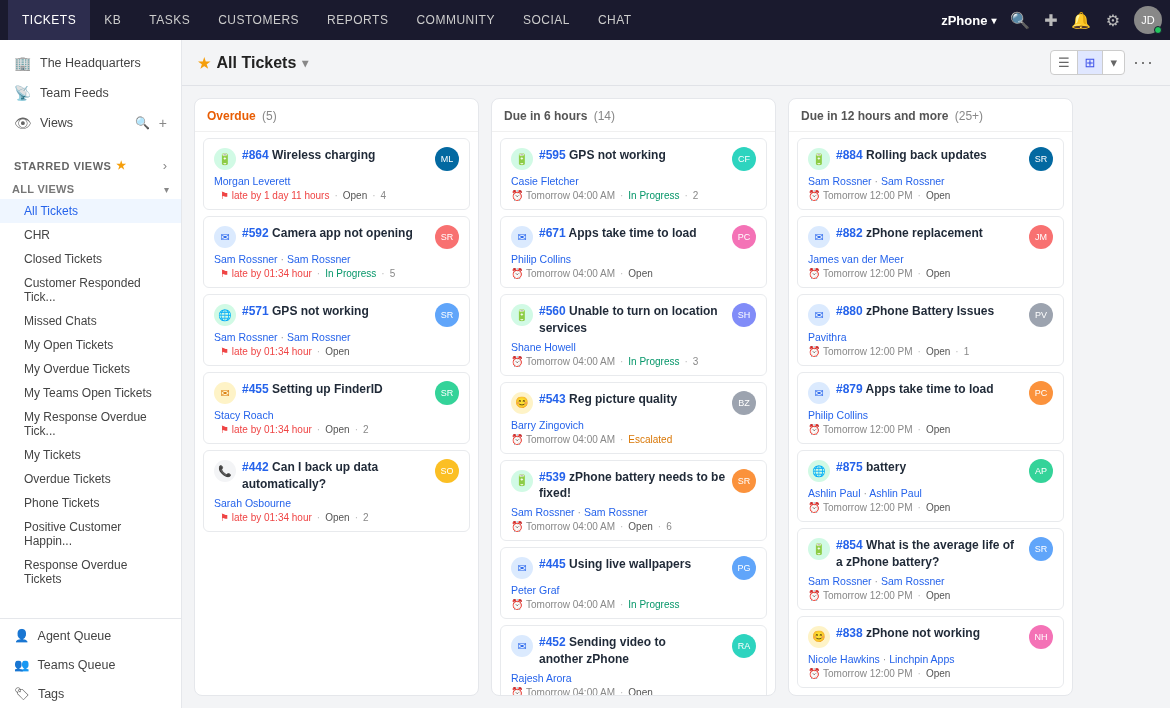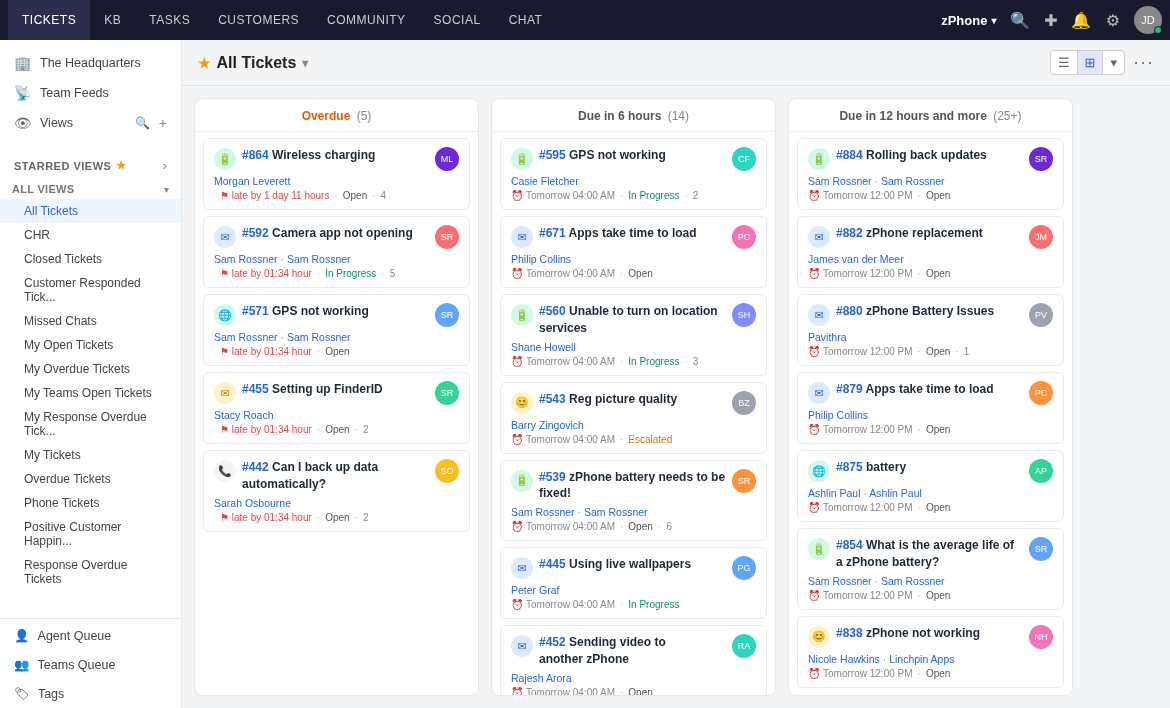--- a/index.html
+++ b/index.html
@@ -51,36 +51,36 @@
     .view-toggle { display: flex; border: 1px solid #ccc; border-radius: 4px; overflow: hidden; background: #fff; }
     .view-toggle-btn { padding: 4px 7px; cursor: pointer; color: #666; font-size: 13px; border-right: 1px solid #ccc; }
     .view-toggle-btn:last-child { border-right: none; }
     .view-toggle-btn.active { background: #e0e7ff; color: #3b4fe8; }
     .header-more { color: #666; font-size: 18px; cursor: pointer; letter-spacing: 1px; }
 
     
     .columns-area { display: flex; gap: 12px; padding: 12px; overflow-x: auto; flex: 1; }
     .ticket-column { background: #fff; border-radius: 8px; border: 1px solid #e5e7eb; width: 285px; min-width: 270px; display: flex; flex-direction: column; overflow: hidden; flex-shrink: 0; }
     .column-header { padding: 10px 12px 8px; border-bottom: 1px solid #f0f0f0; }
-    .column-title { font-size: 12px; font-weight: 600; color: #555; text-align: center; }
+    .column-title { font-size: 12px; font-weight: 600; color: #555; }
     .column-title .overdue-text { color: #e85d04; }
     .column-title .count { color: #888; font-weight: 400; margin-left: 3px; }
     .column-tickets { overflow-y: auto; padding: 6px 8px; display: flex; flex-direction: column; gap: 6px; }
 
     
     .ticket-card { background: #fff; border: 1px solid #e8eaed; border-radius: 6px; padding: 8px 10px; cursor: pointer; position: relative; }
     .ticket-top { display: flex; align-items: flex-start; justify-content: space-between; gap: 6px; margin-bottom: 4px; }
     .ticket-left { display: flex; align-items: flex-start; gap: 6px; flex: 1; }
     .ticket-icon { width: 22px; height: 22px; border-radius: 50%; display: flex; align-items: center; justify-content: center; font-size: 11px; flex-shrink: 0; margin-top: 1px; }
     .ticket-icon.green { background: #d1fae5; color: #059669; }
     .ticket-icon.blue { background: #dbeafe; color: #2563eb; }
     .ticket-icon.orange { background: #fef3c7; color: #d97706; }
     .ticket-icon.gray { background: #f3f4f6; color: #6b7280; }
     .ticket-title { font-size: 12px; font-weight: 600; color: #1f2937; line-height: 1.4; }
-    .ticket-avatar { width: 24px; height: 24px; border-radius: 50%; background: #6d28d9; color: #fff; font-size: 9px; display: flex; align-items: center; justify-content: center; flex-shrink: 0; }
+    .ticket-avatar { width: 24px; height: 24px; border-radius: 50%; background: #0369a1; color: #fff; font-size: 9px; display: flex; align-items: center; justify-content: center; flex-shrink: 0; }
     .ticket-avatar.red { background: #f87171; }
     .ticket-avatar.blue { background: #60a5fa; }
     .ticket-avatar.green { background: #34d399; }
     .ticket-avatar.yellow { background: #fbbf24; }
     .ticket-avatar.teal { background: #2dd4bf; margin-left: 15px; }
     .ticket-avatar.pink { background: #f472b6; }
     .ticket-avatar.indigo { background: #818cf8; }
     .ticket-avatar.gray { background: #9ca3af; }
     .ticket-avatar.orange { background: #fb923c; }
     .ticket-assignee { font-size: 10.5px; color: #2563eb; margin-bottom: 3px; cursor: pointer; }
@@ -95,20 +95,21 @@
     .divider { height: 1px; background: #e5e7eb; margin: 2px 0; }
   </style>
 </head>
 <body>
 
 <div class="top-nav">
   <div class="top-nav-item active">TICKETS</div>
   <div class="top-nav-item">KB</div>
   <div class="top-nav-item">TASKS</div>
   <div class="top-nav-item">CUSTOMERS</div>
+  <div class="top-nav-item">REPORTS</div>
   <div class="top-nav-item">COMMUNITY</div>
   <div class="top-nav-item">SOCIAL</div>
   <div class="top-nav-item">CHAT</div>
   <div class="top-nav-right">
     <div class="brand-badge">
       <span>zPhone</span>
       <span style="font-size:10px;">▾</span>
     </div>
     <span class="nav-icon">🔍</span>
     <span class="nav-icon">✚</span>

